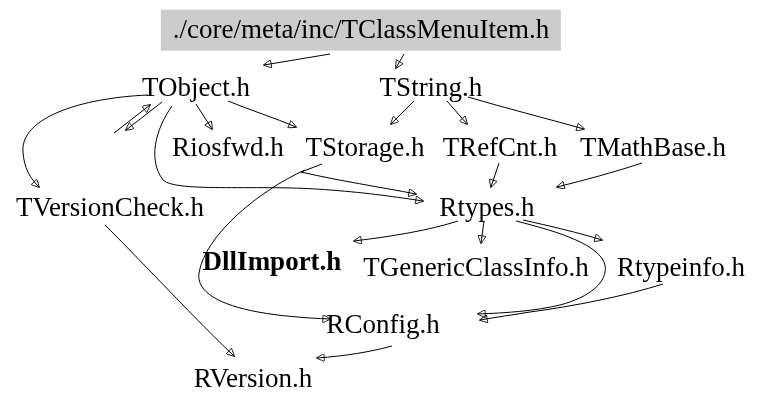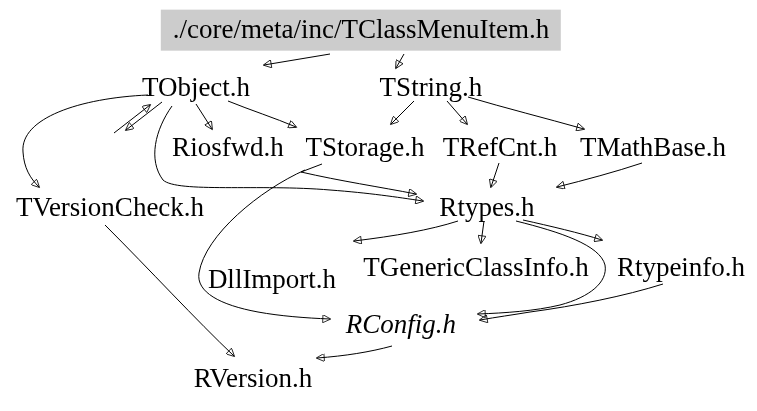--- a/index.html
+++ b/index.html
@@ -88,21 +88,21 @@
   <div class="node" style="left:431px;top:88px;">TString.h</div>
 
   <div class="node" style="left:228px;top:148px;">Riosfwd.h</div>
   <div class="node" style="left:365px;top:148px;">TStorage.h</div>
   <div class="node" style="left:500px;top:148px;">TRefCnt.h</div>
   <div class="node" style="left:653px;top:148px;">TMathBase.h</div>
 
   <div class="node" style="left:110px;top:208px;">TVersionCheck.h</div>
   <div class="node" style="left:487px;top:208px;">Rtypes.h</div>
 
-  <div class="node" style="left:272px;top:280px;">DllImport.h</div>
+  <div class="node" style="left:272px;top:262px;font-weight:bold;">DllImport.h</div>
   <div class="node" style="left:476px;top:268px;">TGenericClassInfo.h</div>
   <div class="node" style="left:681px;top:268px;">Rtypeinfo.h</div>
 
-  <div class="node" style="left:401px;top:325px;font-style:italic;">RConfig.h</div>
+  <div class="node" style="left:383px;top:325px;">RConfig.h</div>
 
   <div class="node" style="left:253px;top:379px;">RVersion.h</div>
 
 </div>
 
 </body></html>

